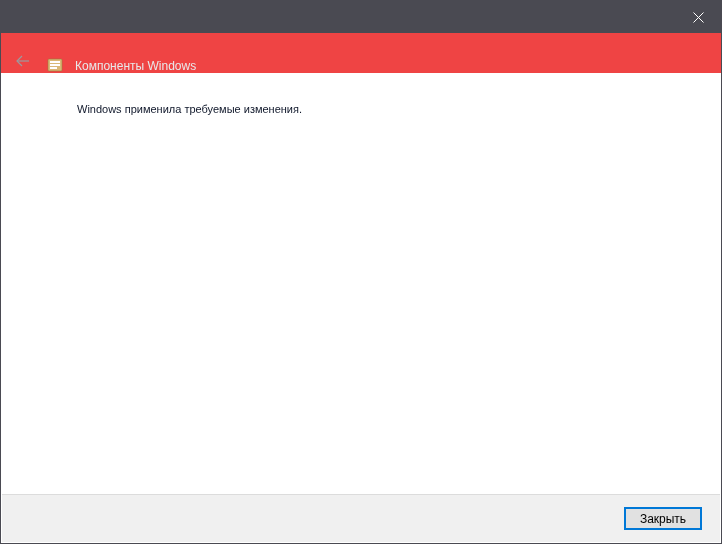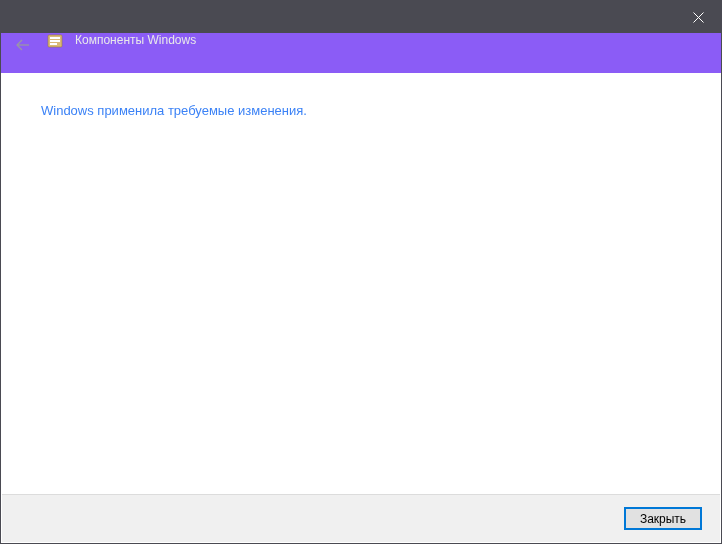--- a/index.html
+++ b/index.html
@@ -30,23 +30,23 @@
     display: flex;
     align-items: center;
     justify-content: center;
     color: #fff;
     font-size: 14px;
     cursor: pointer;
   }
   .close-btn svg { width: 11px; height: 11px; }
   .header {
     height: 40px;
-    background: #8b5cf6;
+    background: #ef4444;
     display: flex;
-    align-items: flex-start;
+    align-items: flex-end;
     padding: 0 10px;
     gap: 12px;
   }
   .back-arrow {
     width: 24px;
     height: 24px;
     display: flex;
     align-items: center;
     justify-content: center;
     color: #9a9aa0;
@@ -64,23 +64,24 @@
     color: #e8e8ea;
     font-size: 12px;
     font-weight: 400;
   }
   .content {
     padding: 30px 40px;
     height: calc(100% - 32px - 40px - 50px);
     background: #fff;
   }
   .message {
-    color: #3b82f6;
-    font-size: 13px;
+    color: #0f172a;
+    font-size: 11px;
     font-weight: 400;
+    margin-left: 36px;
   }
   .footer {
     position: absolute;
     bottom: 1px;
     left: 1px;
     right: 1px;
     height: 48px;
     background: #f0f0f0;
     border-top: 1px solid #dcdcdc;
     display: flex;

